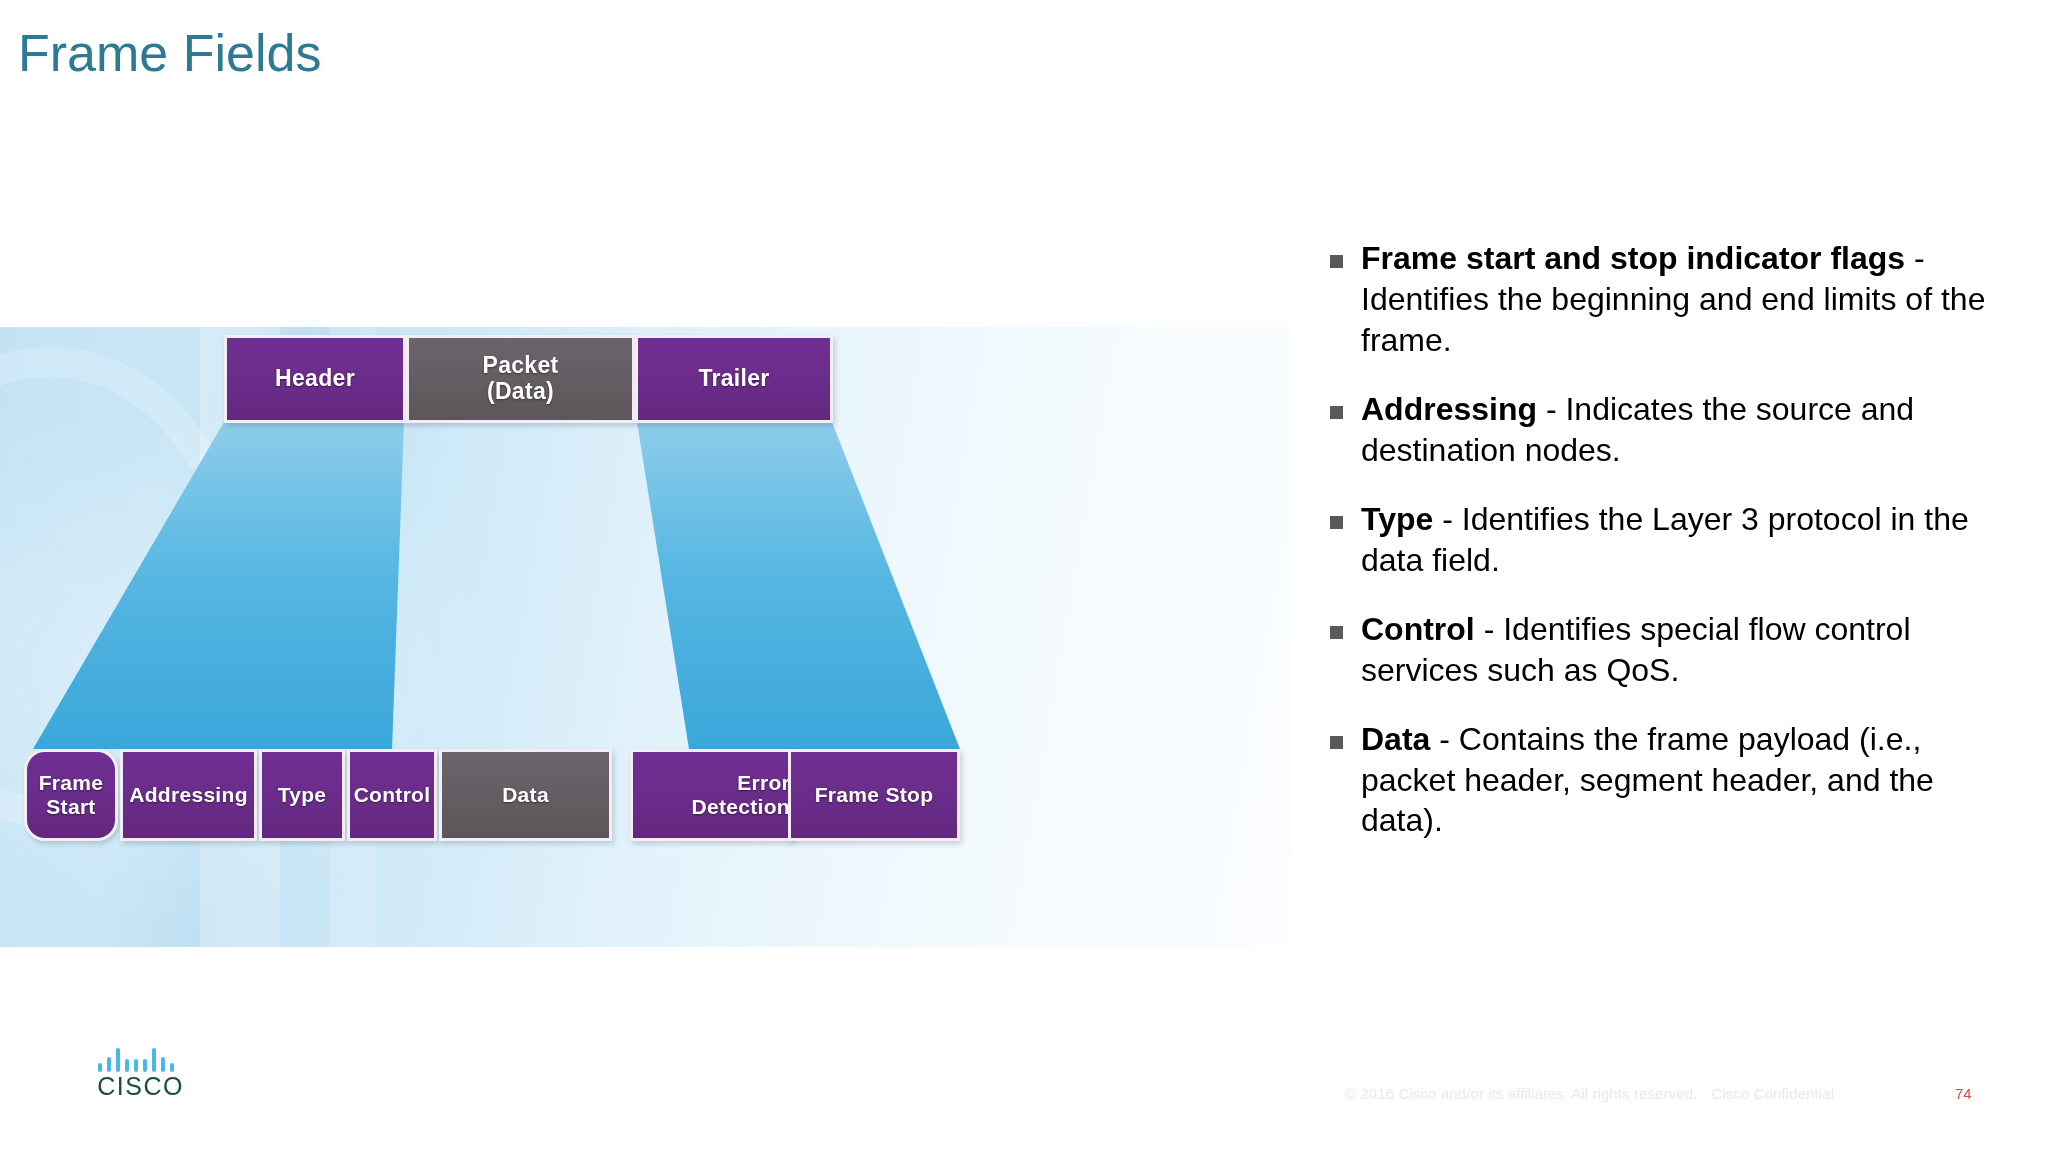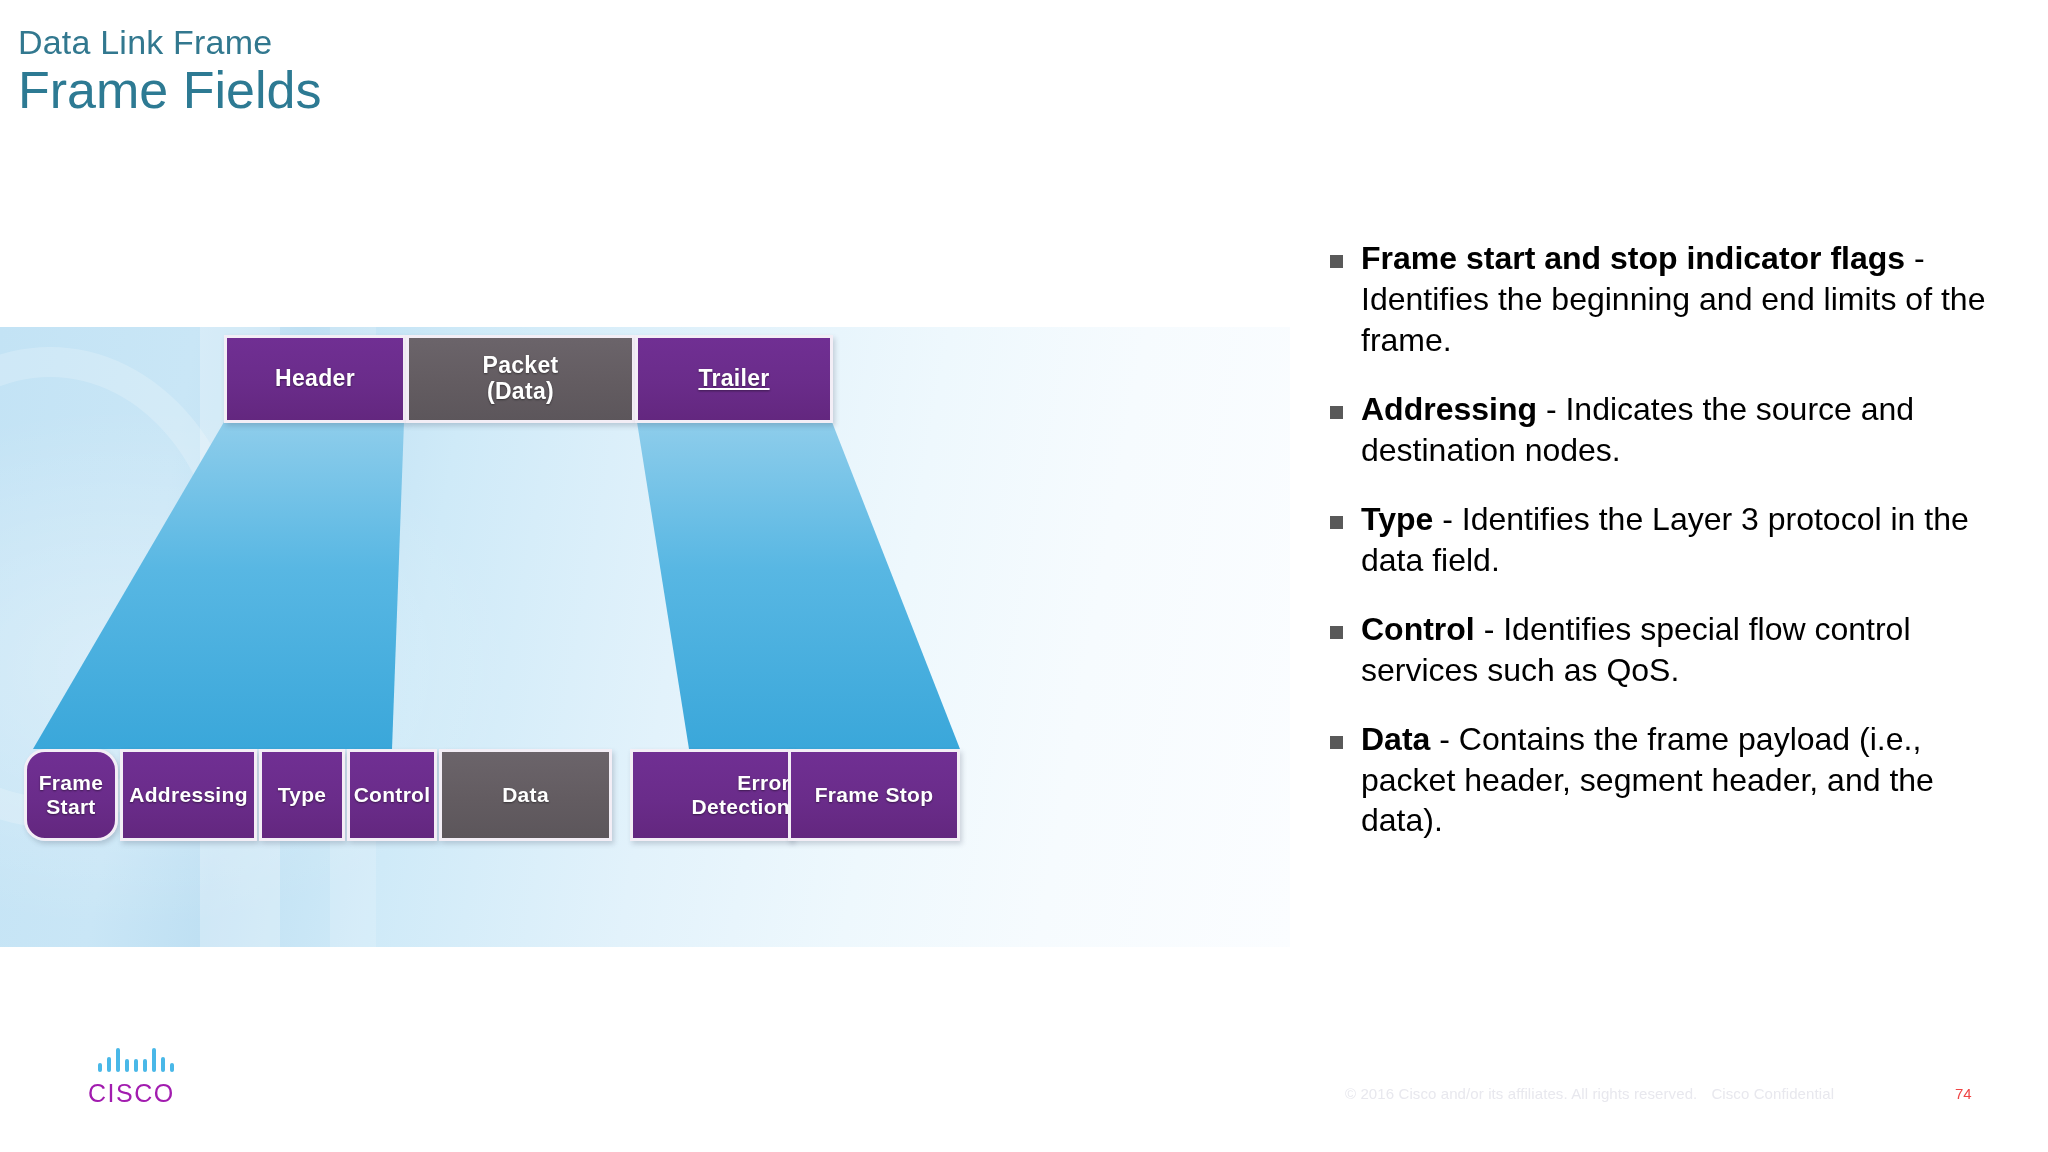--- a/index.html
+++ b/index.html
@@ -151,23 +151,22 @@
     justify-content: center;
     gap: 5px;
   }
   #cisco-bars i {
     display: block;
     width: 4px;
     background: #49b8e8;
     border-radius: 2px;
   }
   #cisco-wordmark {
-    margin-top: 7px;
-    text-align: left;
-    color: #a21caf;
+    text-align: right;
+    color: #14532d;
     font-size: 25px;
     letter-spacing: 1.5px;
     font-weight: 400;
   }
 
   #footer-legal {
     position: absolute;
     left: 1345px;
     top: 1085px;
     font-size: 15px;
@@ -181,21 +180,20 @@
     left: 1955px;
     top: 1085px;
     font-size: 15px;
     color: #ef4444;
   }
 </style>
 </head>
 <body>
 
 <div id="slide-header">
-  <div id="eyebrow-title">Data Link Frame</div>
   <div id="main-title">Frame Fields</div>
 </div>
 
 <div id="diagram-panel">
 
   <div class="panel-band" style="left:200px;width:80px;"></div>
   <div class="panel-band" style="left:330px;width:46px;background:rgba(255,255,255,0.16);"></div>
   <div class="panel-arc" style="left:-150px;top:20px;width:340px;height:420px;"></div>
 
   <div class="diagram-inner">
@@ -222,21 +220,21 @@
     <div id="top-row">
       <div class="fbox purple" style="left:224px;top:8px;width:182px;height:88px;">
         <span>Header</span>
       </div>
       <div class="fbox gray" style="left:406px;top:8px;width:229px;height:88px;">
         <span>
           <span>Packet</span><br>
           <span>(Data)</span>
         </span>
       </div>
-      <div class="fbox purple" style="left:635px;top:8px;width:198px;height:88px;text-decoration:underline;">
+      <div class="fbox purple" style="left:635px;top:8px;width:198px;height:88px;">
         <span>Trailer</span>
       </div>
     </div>
 
     <div id="bottom-row">
       <div class="fbox purple" style="left:24px;top:422px;width:94px;height:92px;border-radius:21px;">
         <span>
           <span>Frame</span><br>
           <span>Start</span>
         </span>

